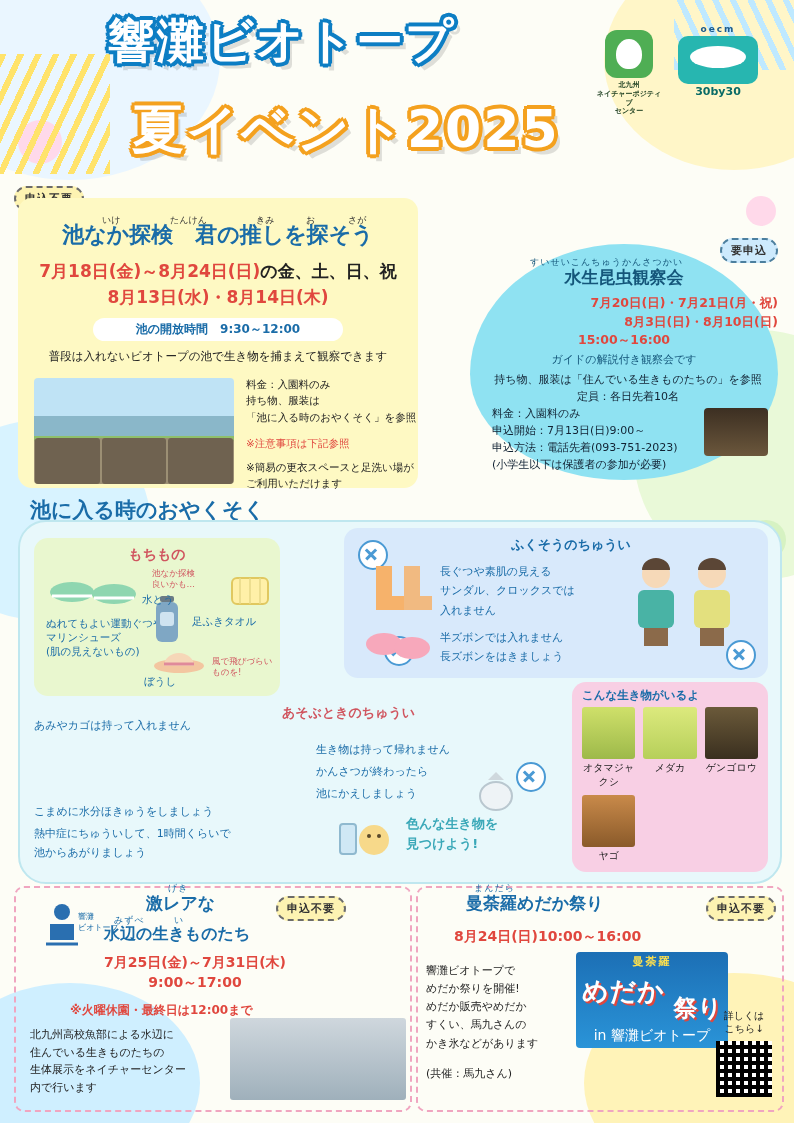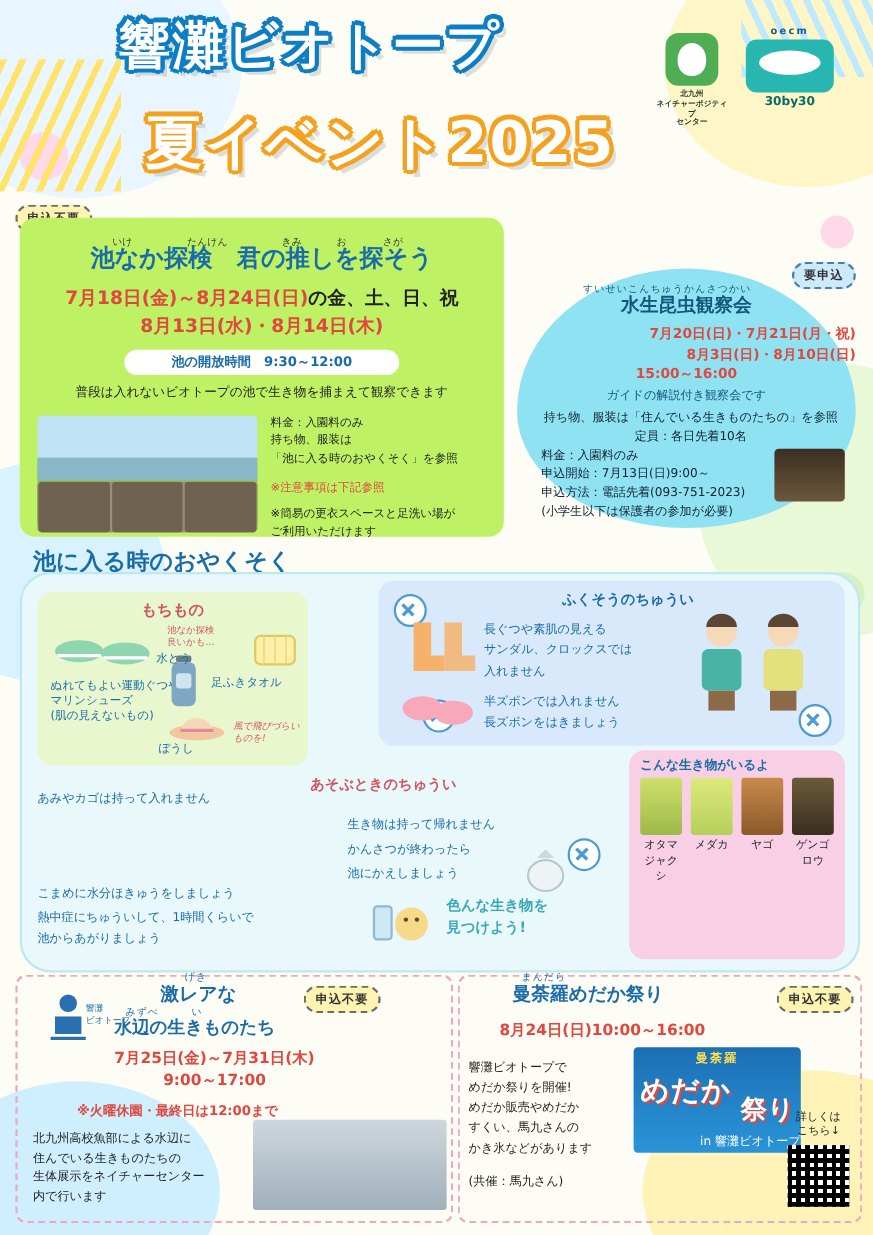--- a/index.html
+++ b/index.html
@@ -68,22 +68,22 @@
   .tag{
     position:absolute;border-radius:14px;border:2px dashed #6b6b6b;
     background:#fdf3b2;color:#333;font-size:11px;font-weight:700;
     padding:3px 9px;letter-spacing:1px;
   }
   .tag.blue{background:#cdeafd;border-color:#4c7f9e;}
   .ruby{font-size:9px;letter-spacing:1px;}
 
   
   .ikenaka{
-    position:absolute;left:18px;top:198px;width:440px;height:290px;
-    background:#bef264;border-radius:14px;
+    position:absolute;left:18px;top:198px;width:400px;height:290px;
+    background:#fef9c3;border-radius:14px;
   }
   .ikenaka h2{
     margin:0;padding:22px 0 0 0;text-align:center;font-size:22px;color:#1a6ca8;font-weight:700;
   }
   .ik-ruby{position:absolute;font-size:9px;color:#333;}
   .ik-dates{text-align:center;margin-top:9px;font-size:17px;color:#e0473e;line-height:1.5;font-weight:700;}
   .ik-dates .blk{color:#222;}
   .ik-open{
     margin:8px auto 0;width:250px;background:#ffffff;border-radius:12px;
     text-align:center;font-size:12px;color:#1a6ca8;padding:3px 0;font-weight:700;
@@ -151,21 +151,21 @@
 
   .asobu-hd{position:absolute;left:262px;top:182px;font-size:13px;color:#d0555f;font-weight:700;}
   .rules-text{position:absolute;font-size:11px;color:#1a6ca8;line-height:1.75;}
   .find{position:absolute;left:386px;top:292px;font-size:13px;color:#3aa8b8;font-weight:700;line-height:1.5;}
 
   .ikimono{
     position:absolute;left:552px;top:160px;width:196px;height:190px;
     background:#f8cfe4;border-radius:14px;
   }
   .ikimono .hd{font-size:11.5px;color:#1a6ca8;font-weight:700;margin:6px 0 4px 10px;}
-  .ik-grid{display:grid;grid-template-columns:1fr 1fr 1fr 1fr;gap:6px 8px;padding:0 10px;}
+  .ik-grid{display:grid;grid-template-columns:1fr 1fr 1fr;gap:6px 8px;padding:0 10px;}
   .ik-cell .ph{height:52px;border-radius:3px;}
   .ik-cell .cap{text-align:center;font-size:10px;color:#222;margin-top:2px;}
 
   
   .bl{
     position:absolute;left:18px;top:890px;width:390px;height:215px;
   }
   .bl .hd{position:absolute;left:128px;top:2px;font-size:17px;color:#1a6ca8;font-weight:700;}
   .bl .hd2{position:absolute;left:86px;top:34px;font-size:16px;color:#1a6ca8;font-weight:700;}
   .bl .dates{position:absolute;left:62px;top:62px;font-size:14px;color:#e0473e;font-weight:700;line-height:1.45;text-align:center;width:230px;}
@@ -180,21 +180,21 @@
   .br .ruby{position:absolute;left:54px;top:-8px;font-size:9px;color:#1a6ca8;}
   .br .date{position:absolute;left:34px;top:38px;font-size:14px;color:#e0473e;font-weight:700;}
   .br .body{position:absolute;left:6px;top:72px;width:148px;font-size:11px;color:#222;line-height:1.65;}
   .poster{
     position:absolute;left:156px;top:62px;width:152px;height:96px;border-radius:4px;
     background:linear-gradient(#1c6fb5,#2a94d8);overflow:hidden;
   }
   .poster .r1{position:absolute;left:0;top:2px;width:100%;text-align:center;font-size:11px;color:#ffe14d;font-weight:700;letter-spacing:2px;}
   .poster .r2{position:absolute;left:6px;top:22px;font-size:26px;color:#fff;font-weight:700;letter-spacing:1px;text-shadow:2px 2px 0 #e0473e;}
   .poster .r3{position:absolute;right:6px;top:40px;font-size:24px;color:#fff;font-weight:700;text-shadow:2px 2px 0 #e0473e;}
-  .poster .r4{position:absolute;left:0;bottom:3px;width:100%;text-align:right;font-size:11px;color:#fff;}
+  .poster .r4{position:absolute;left:0;bottom:3px;width:100%;text-align:center;font-size:14px;color:#fff;}
   .qr{position:absolute;right:6px;bottom:8px;width:56px;height:56px;background:#fff;}
   .qrtxt{position:absolute;right:4px;bottom:70px;font-size:10px;color:#222;line-height:1.3;text-align:center;width:60px;}
   .dashbox{position:absolute;border:2px dashed #f0a5c0;border-radius:10px;}
 </style>
 </head>
 <body>
 
 <div class="page">
 
   <div class="bg-base"></div>
@@ -320,21 +320,21 @@
         <rect x="8" y="18" width="14" height="14" rx="3" fill="#cfe3f0"></rect>
       </svg>
       <div class="label" style="left:108px;top:54px;">水とう</div>
 
       <svg width="54" height="30" style="position:absolute;left:118px;top:106px;">
         <ellipse cx="27" cy="22" rx="25" ry="7" fill="#f3c6a0"></ellipse>
         <path d="M12 22 a15 13 0 0 1 30 0 z" fill="#f6d7b8"></path>
         <path d="M12 20 h30" stroke="#e08a9a" stroke-width="3"></path>
       </svg>
       <div class="label" style="left:110px;top:136px;">ぼうし</div>
-      <div class="label sm pink" style="left:178px;top:118px;white-space:pre-line;font-style:italic;">風で飛びづらい
+      <div class="label sm pink" style="left:178px;top:118px;white-space:pre-line;">風で飛びづらい
 ものを!</div>
     </div>
 
     <div class="fukusou">
       <div class="hd">ふくそうのちゅうい</div>
       <div class="xmark" style="left:14px;top:12px;"></div>
       <div class="xmark" style="left:40px;top:108px;"></div>
       <div class="xmark" style="right:12px;top:112px;"></div>
 
       <svg width="64" height="54" style="position:absolute;left:26px;top:34px;">
@@ -397,26 +397,26 @@
       <div class="ik-grid">
         <div class="ik-cell">
           <div class="ph" style="background:linear-gradient(#cfe06a,#9db94a);"></div>
           <div class="cap">オタマジャクシ</div>
         </div>
         <div class="ik-cell">
           <div class="ph" style="background:linear-gradient(#dce97d,#b6cf5a);"></div>
           <div class="cap">メダカ</div>
         </div>
         <div class="ik-cell">
+          <div class="ph" style="background:linear-gradient(#6b5a3a,#3a2f1f);"></div>
+          <div class="cap">ゲンゴロウ</div>
+        </div>
+        <div class="ik-cell">
           <div class="ph" style="background:linear-gradient(#c98a4a,#8a5a2a);"></div>
           <div class="cap">ヤゴ</div>
-        </div>
-        <div class="ik-cell">
-          <div class="ph" style="background:linear-gradient(#6b5a3a,#3a2f1f);"></div>
-          <div class="cap">ゲンゴロウ</div>
         </div>
       </div>
     </div>
   </div>
 
   <div class="dashbox" style="left:14px;top:886px;width:394px;height:222px;"></div>
   <div class="tag" style="left:276px;top:896px;">申込不要</div>
   <div class="bl">
     <svg class="fish-mark" viewBox="0 0 40 48">
       <circle cx="20" cy="12" r="8" fill="#2a6fb0"></circle>

